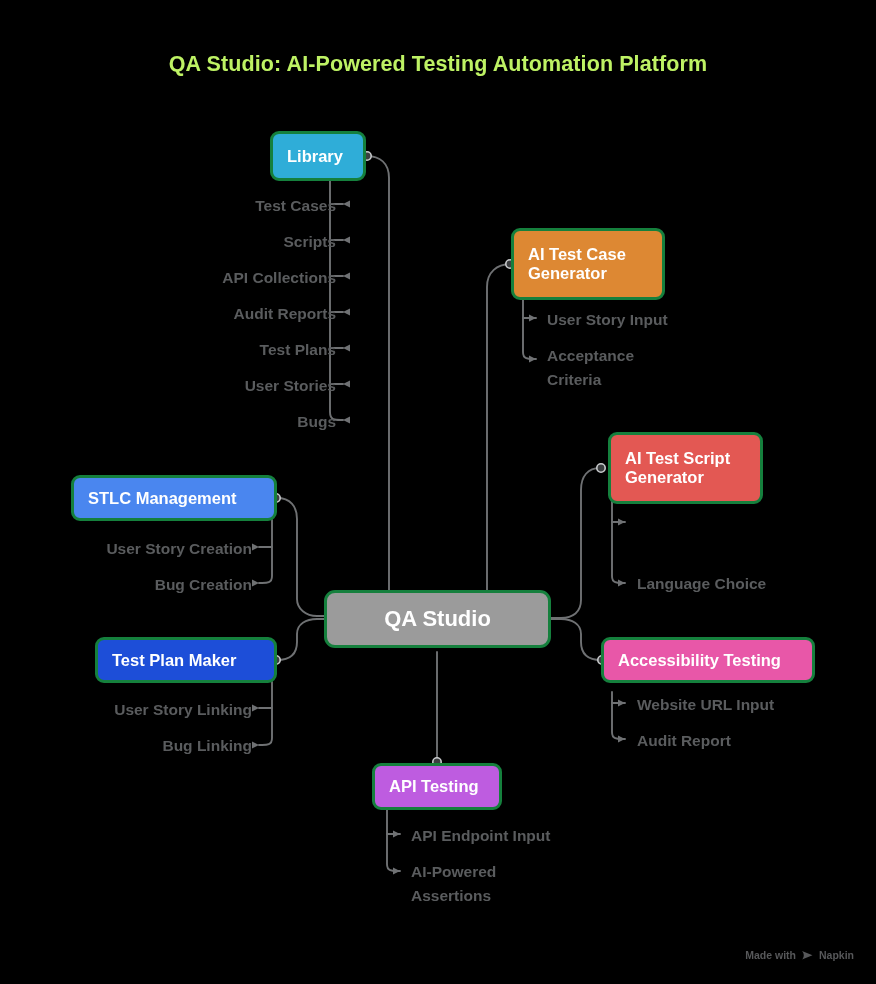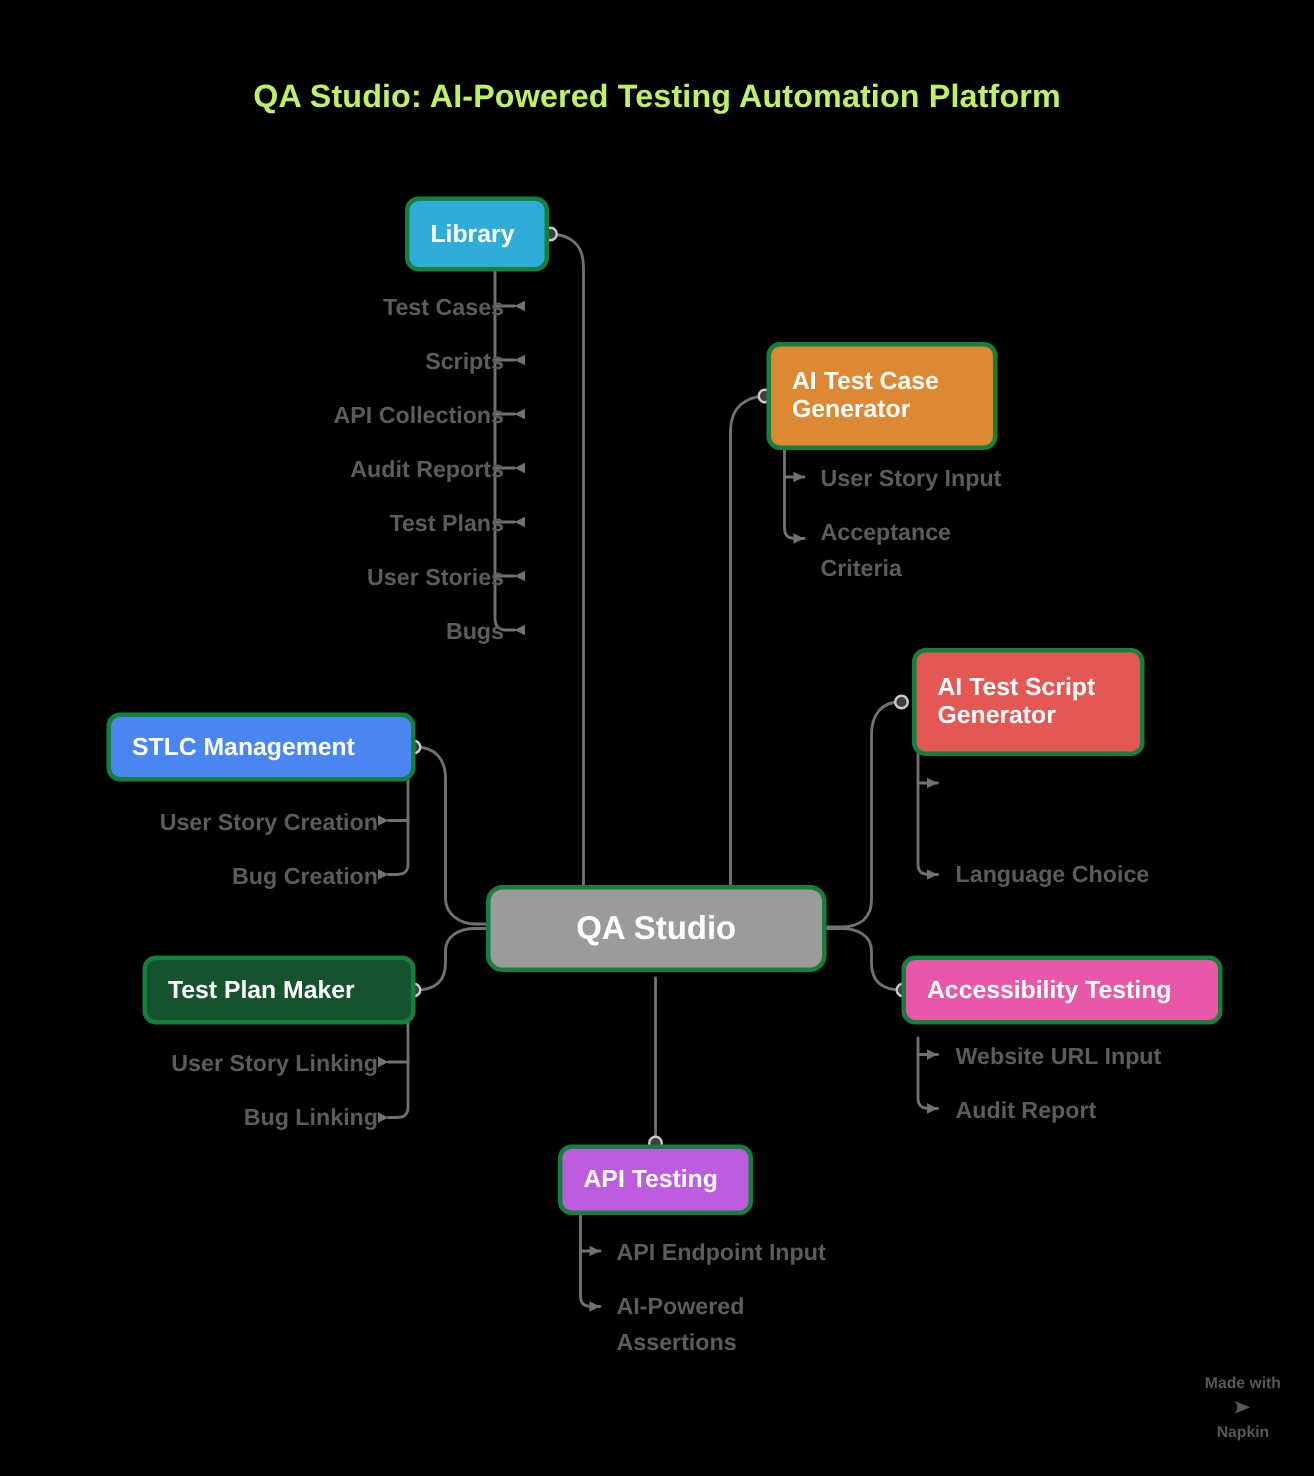--- a/index.html
+++ b/index.html
@@ -67,21 +67,20 @@
   .watermark {
     position: absolute;
     right: 22px;
     bottom: 23px;
     display: flex;
     align-items: center;
     gap: 5px;
     color: #57585a;
     font-size: 10.5px;
     font-weight: bold;
-    flex-direction: column;
   }
   .watermark .wm-logo { display: block; }
 </style>
 </head>
 <body>
 
 <div id="canvas">
 
   <div class="title">QA Studio: AI-Powered Testing Automation Platform</div>
 
@@ -184,21 +183,21 @@
   </div>
 
   <div class="node branch" style="left:372px; top:763px; width:130px; height:47px; background:#be5ce0;">
     <span>API Testing</span>
   </div>
 
   <div class="node branch" style="left:71px; top:475px; width:206px; height:46px; background:#4a86ef;">
     <span>STLC Management</span>
   </div>
 
-  <div class="node branch" style="left:95px; top:637px; width:182px; height:46px; background:#14532d;">
+  <div class="node branch" style="left:95px; top:637px; width:182px; height:46px; background:#1d4ed8;">
     <span>Test Plan Maker</span>
   </div>
 
   <div class="node center" style="left:324px; top:590px; width:227px; height:58px; background:#9b9b9b;">
     <span>QA Studio</span>
   </div>
 
   <div class="leaf left" style="right:540px; top:194px;">Test Cases</div>
   <div class="leaf left" style="right:540px; top:230px;">Scripts</div>
   <div class="leaf left" style="right:540px; top:266px;">API Collections</div>

